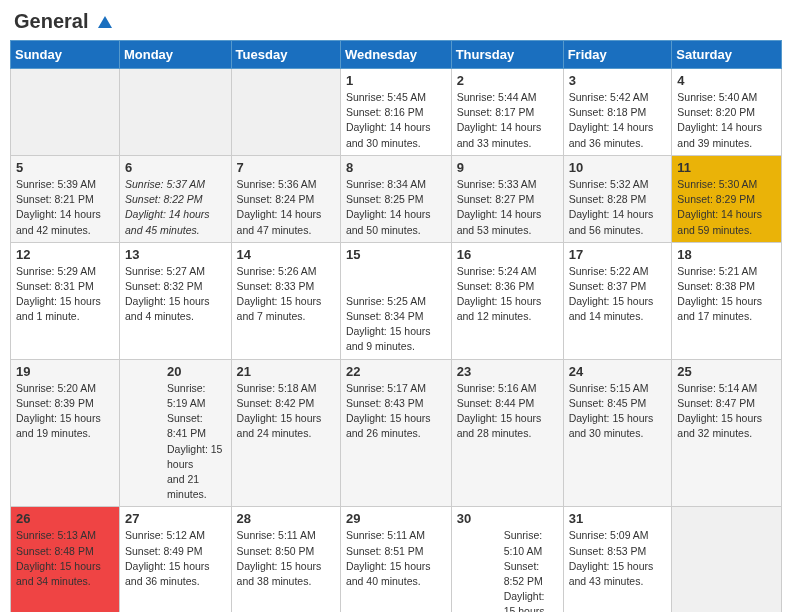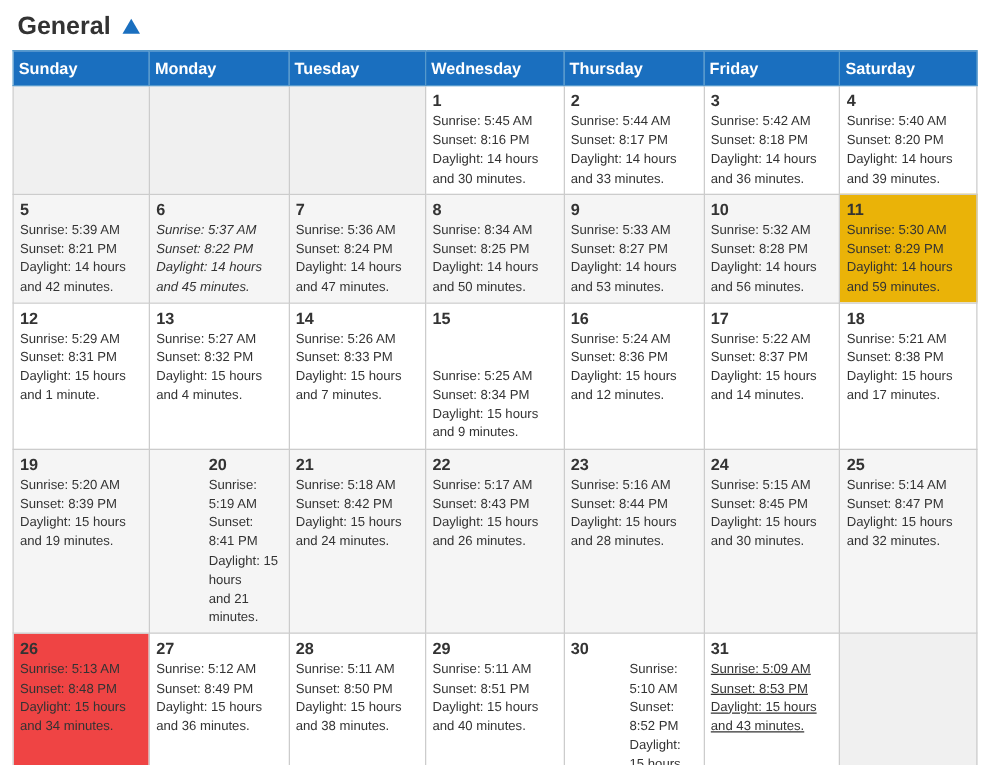--- a/index.html
+++ b/index.html
@@ -342,21 +342,21 @@
         </td>
         <td style="background: rgb(255, 255, 255);">
           <span class="day-number">30</span>
           <div class="day-info" style="white-space: pre-line; margin-left: 47px;">Sunrise: 5:10 AM
 Sunset: 8:52 PM
 Daylight: 15 hours
 and 41 minutes.</div>
         </td>
         <td style="background: rgb(255, 255, 255);">
           <span class="day-number">31</span>
-          <div class="day-info" style="white-space: pre-line; text-decoration: underline;">Sunrise: 5:09 AM
+          <div class="day-info" style="white-space: pre-line;">Sunrise: 5:09 AM
 Sunset: 8:53 PM
 Daylight: 15 hours
 and 43 minutes.</div>
         </td>
         <td class="empty-cell" style="background: rgb(235, 235, 235);"></td>
       </tr>
     </tbody>
 </table>
 
 </body></html>

